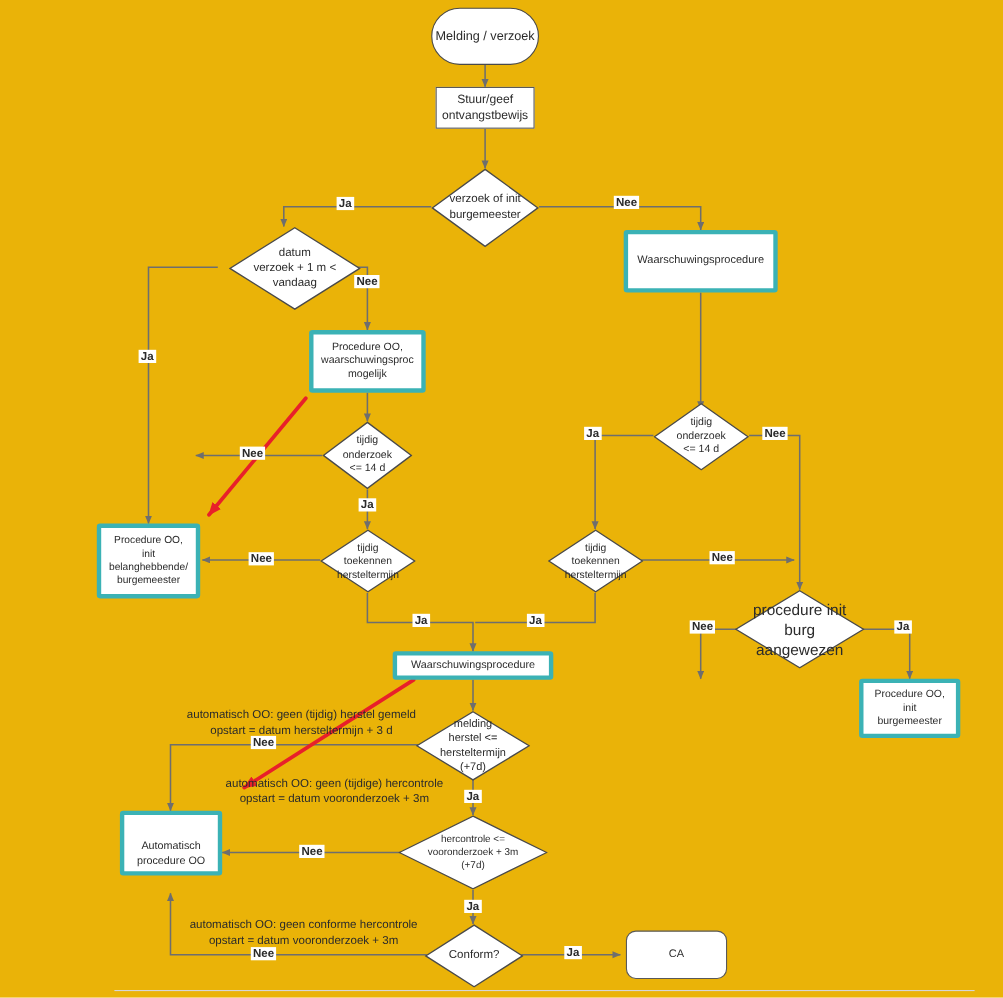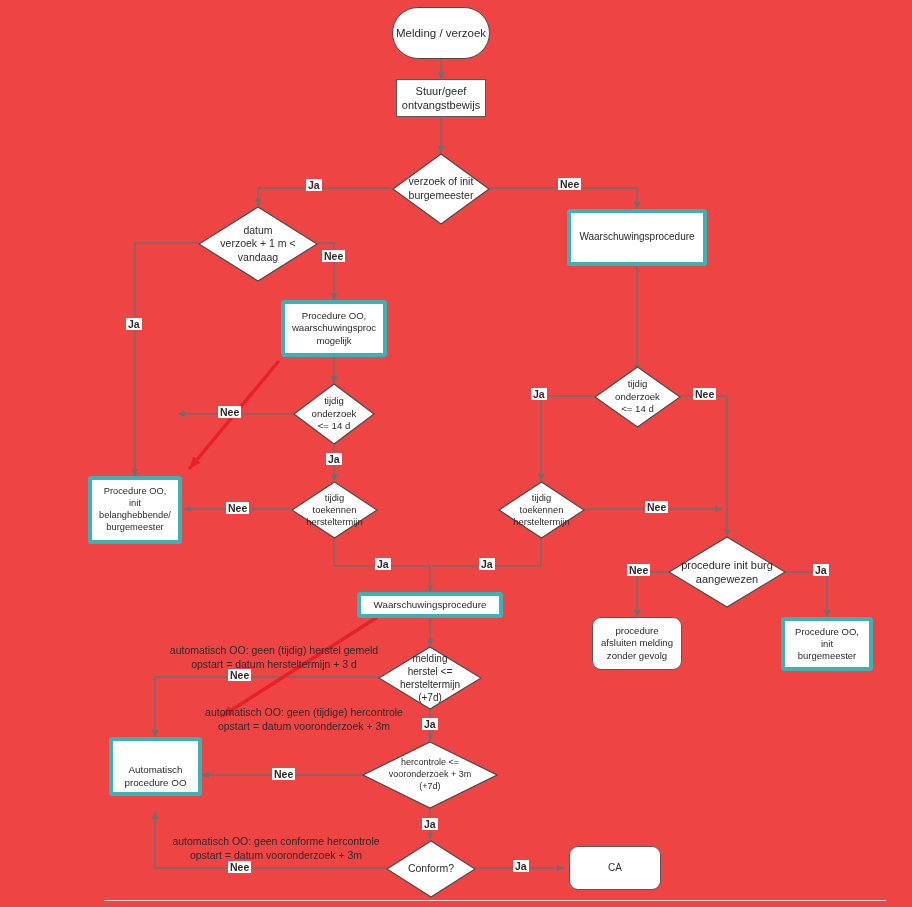--- a/index.html
+++ b/index.html
@@ -4,21 +4,21 @@
 <style>
   html,body{margin:0;padding:0;background:#ffffff;}
   body{
     font-family:"Liberation Sans","DejaVu Sans",sans-serif;
     -webkit-font-smoothing:antialiased;
   }
   #canvas{
     position:relative;
     width:912px;
     height:907px;
-    background:#ef4444;
+    background:#eab308;
     overflow:hidden;
   }
   #wires{
     position:absolute;
     left:0;top:0;
     width:912px;height:907px;
     pointer-events:none;
   }
   .node{
     position:absolute;
@@ -175,21 +175,21 @@
   </div>
 
   <div class="node diamond" style="left:392px;top:153px;width:98px;height:72px;">
     <svg class="dshape" viewBox="0 0 98 72" preserveAspectRatio="none">
       <polygon points="49,1 97,36 49,71 1,36" fill="#ffffff" stroke="#4a4a4a" stroke-width="1.2"></polygon>
     </svg>
     <span class="dtext" style="white-space:pre-line;">verzoek of init
 burgemeester</span>
   </div>
 
-  <div class="node diamond" style="left:198px;top:206px;width:120px;height:76px;">
+  <div class="node diamond" style="left:208px;top:206px;width:120px;height:76px;">
     <svg class="dshape" viewBox="0 0 120 76" preserveAspectRatio="none">
       <polygon points="60,1 119,38 60,75 1,38" fill="#ffffff" stroke="#4a4a4a" stroke-width="1.2"></polygon>
     </svg>
     <span class="dtext" style="white-space:pre-line;width:84%;">datum
 verzoek + 1 m &lt;
 vandaag</span>
   </div>
 
   <div class="node proc teal" style="left:567px;top:209px;width:140px;height:57px;">
     <span style="white-space:pre-line;font-size:10px;">Waarschuwingsprocedure</span>
@@ -241,29 +241,24 @@
     </svg>
     <span class="dtext" style="white-space:pre-line;font-size:9.4px;width:86%;">tijdig
 toekennen
 hersteltermijn</span>
   </div>
 
   <div class="node diamond" style="left:668px;top:536px;width:118px;height:72px;">
     <svg class="dshape" viewBox="0 0 118 72" preserveAspectRatio="none">
       <polygon points="59,1 117,36 59,71 1,36" fill="#ffffff" stroke="#4a4a4a" stroke-width="1.2"></polygon>
     </svg>
-    <span class="dtext" style="white-space:pre-line;font-size:11px;width:84%;">procedure init burg
+    <span class="dtext" style="white-space:pre-line;font-size:14px;width:84%;">procedure init burg
 aangewezen</span>
   </div>
 
-  <div class="node proc round" style="left:592px;top:617px;width:90px;height:53px;">
-    <span style="white-space:pre-line;font-size:9.6px;">procedure
-afsluiten melding
-zonder gevolg</span>
-  </div>
 
   <div class="node proc teal" style="left:781px;top:617px;width:92px;height:54px;">
     <span style="white-space:pre-line;font-size:9.5px;">Procedure OO,
 init
 burgemeester</span>
   </div>
 
   <div class="node proc teal" style="left:357px;top:592px;width:146px;height:26px;">
     <span style="font-size:9.8px;">Waarschuwingsprocedure</span>
   </div>

